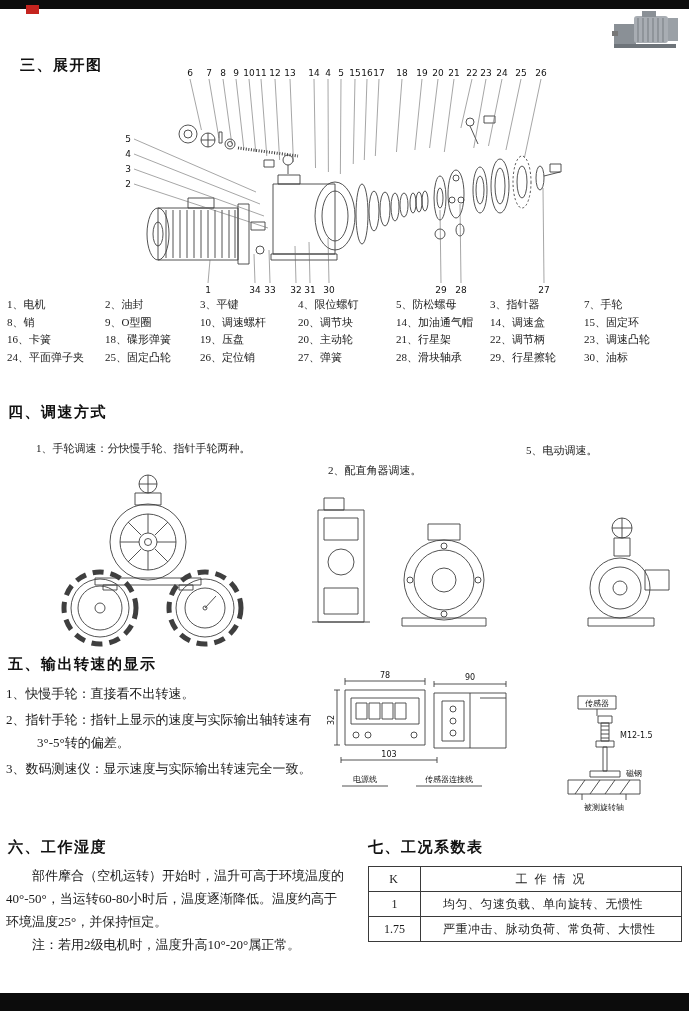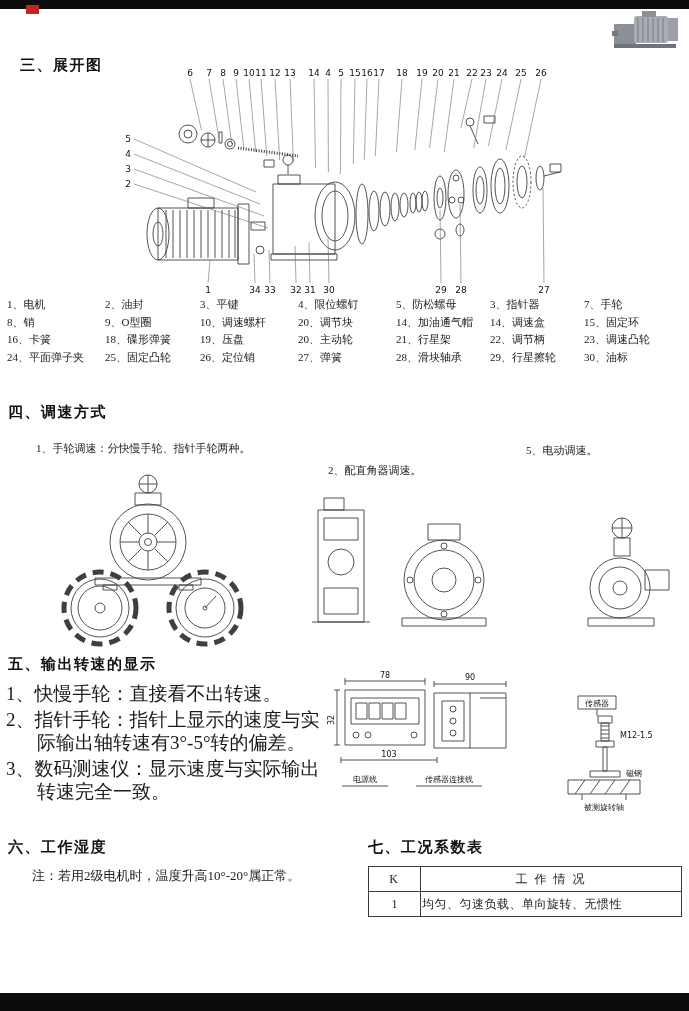--- a/index.html
+++ b/index.html
@@ -12,30 +12,30 @@
   .bar{background:#0c0c0c}
   .red{background:#c5241f}
 
   
   .parts-list{font-size:11px}
   .parts-row{display:grid;grid-template-columns:98px 95px 98px 98px 94px 94px 1fr;height:17.5px}
   .part-cell{white-space:nowrap}
 
   
   .mlabel{font-size:11px;white-space:nowrap}
-  .note{font-size:19px;line-height:23px;padding-left:31px;text-indent:-31px;margin-bottom:3px}
+  .note{font-size:13px;line-height:23px;padding-left:31px;text-indent:-31px;margin-bottom:3px}
   .para{font-size:13px;line-height:23px;text-indent:2em}
 
   
   .ktable{border-collapse:collapse;width:314px;font-size:12px;table-layout:fixed}
   .ktable th,.ktable td{border:1px solid #3a3a3a;height:25px;padding:1px 4px}
   .ktable th:first-child{width:52px}
   .ktable th{font-weight:normal;text-align:center;letter-spacing:2px}
   .ktable td.k{text-align:center}
-  .ktable td.desc{text-align:left;padding-left:1px;letter-spacing:0.5px}
+  .ktable td.desc{text-align:left;padding-left:22px;letter-spacing:0.5px}
 
   
   svg{position:absolute;overflow:visible}
   .draw *{stroke:#3f3f3f;fill:none;stroke-width:0.9;vector-effect:non-scaling-stroke}
   .draw .thread{stroke-width:3;stroke-dasharray:1,1.6}
   .draw .dashed{stroke-dasharray:2.2,2.2}
   .draw .scallop{stroke-width:5;stroke-dasharray:11,7}
   .leader{stroke:#6a6a6a;stroke-width:0.6;fill:none}
   .co{font-family:"DejaVu Sans",sans-serif;font-size:9px;fill:#111;text-anchor:middle;stroke:none}
   .dim-t{font-family:"DejaVu Sans",sans-serif;font-size:8px;fill:#111;text-anchor:middle;stroke:none}
@@ -349,30 +349,35 @@
   <text class="dim-t lbl-l" x="290" y="70">M12-1.5</text>
   <text class="lbl" x="267" y="38">传感器</text>
   <text class="lbl lbl-l" x="296" y="108">磁钢</text>
   <text class="lbl" x="274" y="142">被测旋转轴</text>
   <text class="lbl" x="35" y="114">电源线</text>
   <text class="lbl" x="119" y="114">传感器连接线</text>
 </svg>
 
 <div class="abs sec" style="left:8px;top:838px">六、工作湿度</div>
 <div class="abs" style="left:6px;top:864px;width:344px">
+  <p class="para">部件摩合（空机运转）开始时，温升可高于环境温度的40°-50°，当运转60-80小时后，温度逐渐降低。温度约高于环境温度25°，并保持恒定。</p>
   <p class="para">注：若用2级电机时，温度升高10°-20°属正常。</p>
 </div>
 
 <div class="abs sec" style="left:368px;top:838px">七、工况系数表</div>
 <table class="abs ktable" style="left:368px;top:866px">
   <tbody>
       <tr>
         <th>K</th>
         <th>工 作 情 况</th>
       </tr>
       <tr>
         <td class="k">1</td>
         <td class="desc">均匀、匀速负载、单向旋转、无惯性</td>
       </tr>
+      <tr>
+        <td class="k">1.75</td>
+        <td class="desc">严重冲击、脉动负荷、常负荷、大惯性</td>
+      </tr>
     </tbody>
 </table>
 
 <div class="abs bar" style="left:0;top:993px;width:689px;height:18px"></div>
 
 </body></html>

